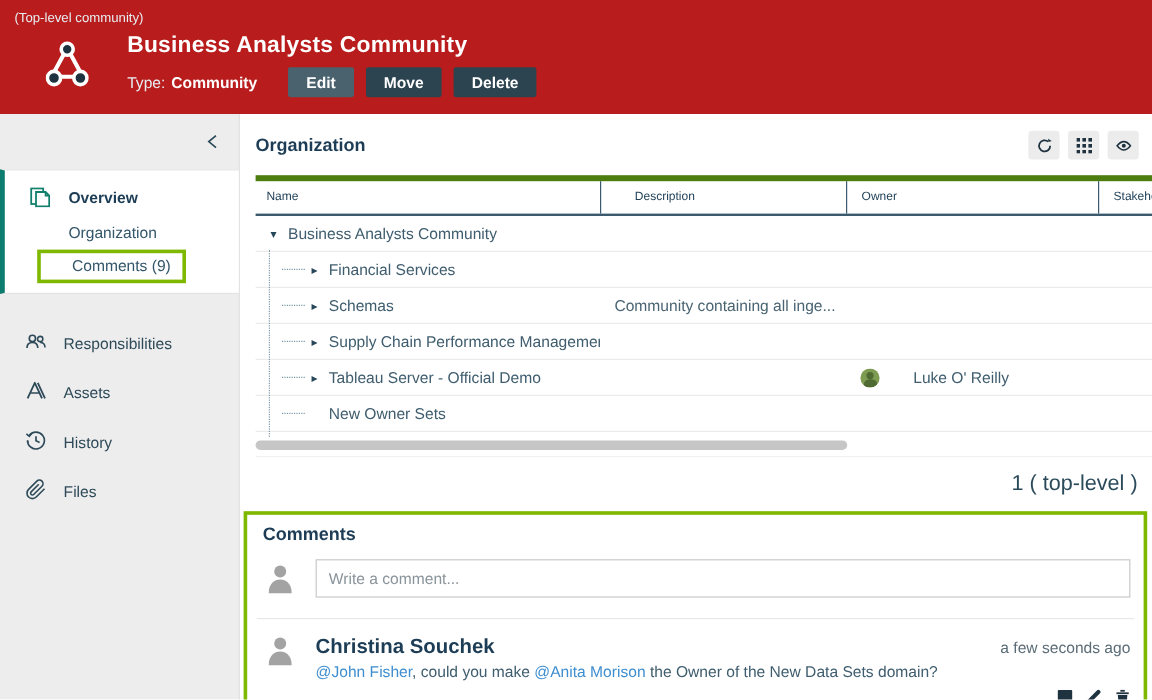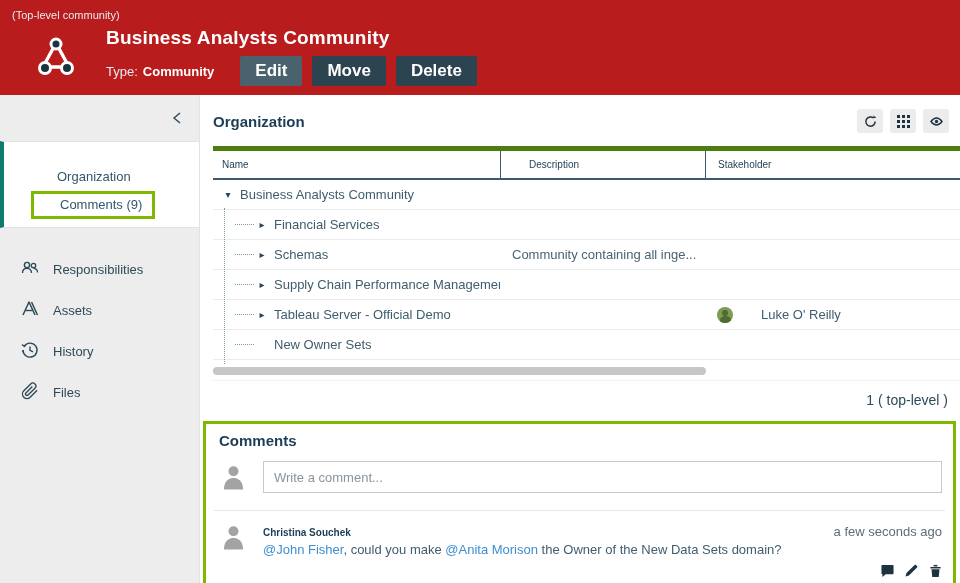--- a/index.html
+++ b/index.html
@@ -9,21 +9,21 @@
   
   .topbar { height:95px; background:#b91c1c; color:#fff; flex:0 0 auto; }
   .breadcrumb { font-size:11px; color:#e7edf1; padding:9px 0 0 12px; }
   .title-row { display:flex; align-items:center; padding-left:38px; margin-top:6px; }
   .comm-icon { width:36px; height:42px; flex:0 0 auto; }
   .title-block { margin-left:32px; }
   .page-title { font-size:19px; font-weight:bold; letter-spacing:.2px; }
   .type-row { display:flex; align-items:center; margin-top:7px; font-size:13px; }
   .type-label { color:#e7edf1; margin-right:5px; }
   .type-value { font-weight:bold; }
-  .hbtn { border:none; color:#fff; font-size:17px; font-weight:bold; font-family:inherit;
+  .hbtn { border:none; color:#fff; font-size:13px; font-weight:bold; font-family:inherit;
           padding:5px 15px; border-radius:2px; margin-left:10px; cursor:pointer; background:#2b4450; }
   .hbtn.primary { background:#4a626e; margin-left:26px; }
 
   
   .content { flex:1; display:flex; min-height:0; }
 
   
   .sidebar { width:200px; background:#ededee; flex:0 0 auto; border-right:1px solid #e2e2e2; }
   .collapse-bar { height:46px; display:flex; align-items:center; justify-content:flex-end; padding-right:17px; }
   .chev { width:10px; height:12px; cursor:pointer; }
@@ -68,35 +68,35 @@
   .arrow { font-size:10px; color:#27465a; width:12px; display:inline-block; text-align:center; flex:0 0 auto; }
   .connector { display:inline-block; width:19px; border-top:1px dotted #7f98a6; margin-left:13px; margin-right:2px; flex:0 0 auto; }
   .rlabel { margin-left:6px; }
   .owner-avatar { width:16px; height:16px; border-radius:50%; margin-right:8px; flex:0 0 auto; background:#7d9c52; overflow:hidden; position:relative; }
   .owner-avatar::before { content:""; position:absolute; left:5px; top:3px; width:6px; height:6px; border-radius:50%; background:#4f6a33; }
   .owner-avatar::after  { content:""; position:absolute; left:2.5px; top:9px; width:11px; height:8px; border-radius:50% 50% 0 0; background:#4f6a33; }
 
   .hscroll { margin-top:7px; height:8px; position:relative; }
   .hthumb { position:absolute; left:0; top:0; height:8px; width:66%; background:#c6c6c6; border-radius:4px; cursor:pointer; }
   .table-endline { border-bottom:1px solid #f0f0f0; margin-top:5px; }
-  .tfoot { text-align:right; font-size:14px; color:#2b4a5a; padding:11px 12px 13px 0; }
+  .tfoot { text-align:right; font-size:18px; color:#2b4a5a; padding:11px 12px 13px 0; }
 
   
   .comments-box { margin:0 4px 4px -10px; border:3px solid #7fb800; padding:5px 11px 9px 11px; }
   .comments-title { font-size:15px; font-weight:bold; color:#1c3d55; margin:3px 0 12px 2px; }
   .composer { display:flex; align-items:center; margin-left:5px; }
   .avatar { width:23px; height:26px; flex:0 0 auto; }
   .composer input { flex:1; margin-left:18px; height:32px; border:1px solid #c9c9c9; padding:0 10px;
                     font-size:13px; font-family:inherit; color:#3f5d6e; outline:none; }
   .composer input::placeholder { color:#8a949b; }
   .cdivider { border-top:1px solid #e8e8e8; margin:17px -3px 0 -3px; }
   .comment { display:flex; margin:13px 0 0 5px; }
   .cbody { flex:1; margin-left:18px; min-width:0; }
   .crow1 { display:flex; justify-content:space-between; align-items:baseline; }
-  .cauthor { font-size:10px; font-weight:bold; color:#1c3d55; }
+  .cauthor { font-size:17px; font-weight:bold; color:#1c3d55; }
   .ctime { font-size:13px; color:#5c6d78; }
   .ctext { font-size:13px; color:#3f5d6e; margin-top:3px; }
   .ctext .mention { color:#3e8ed0; cursor:pointer; }
   .cactions { display:flex; justify-content:flex-end; gap:11px; margin-top:7px; }
   .cactions svg { width:13px; height:13px; cursor:pointer; }
 </style>
 </head>
 <body>
 
 <div class="app">
@@ -125,20 +125,28 @@
 
   <div class="content">
 
     <aside class="sidebar">
       <div class="collapse-bar">
         <svg class="chev" viewBox="0 0 10 12">
           <polyline points="8,1 2,6 8,11" fill="none" stroke="#2b4a5a" stroke-width="1.4"></polyline>
         </svg>
       </div>
       <div class="active-group">
+        <div class="overview-row">
+          <svg viewBox="0 0 17 17">
+            <rect x="1" y="1" width="10" height="13" fill="#fff" stroke="#12806d" stroke-width="1.5"></rect>
+            <path d="M5 4 h8 l3 3 v9 h-11 z" fill="#fff" stroke="#12806d" stroke-width="1.5"></path>
+            <path d="M13 4 v3 h3" fill="none" stroke="#12806d" stroke-width="1.5"></path>
+          </svg>
+          <span class="overview-label">Overview</span>
+        </div>
         <div class="subitem">Organization</div>
         <div>
           <div class="subitem boxed">Comments (9)</div>
         </div>
       </div>
       <nav class="navlist">
         <div class="navitem">
           <svg viewBox="0 0 18 18">
             <circle cx="6" cy="6" r="2.6" fill="none" stroke="#2e4a58" stroke-width="1.4"></circle>
             <path d="M1.5 14 c0-3.4 2-4.6 4.5-4.6 s4.5 1.2 4.5 4.6" fill="none" stroke="#2e4a58" stroke-width="1.4"></path>
@@ -204,20 +212,21 @@
               <path d="M1 5 Q7 -2.5 13 5 Q7 12.5 1 5 Z" fill="none" stroke="#1e323f" stroke-width="1.4"></path>
               <circle cx="7" cy="5" r="1.8" fill="#1e323f"></circle>
             </svg>
           </button>
         </div>
       </div>
 
       <div class="thead">
         <div class="th th-name">Name</div>
         <div class="th th-desc">Description</div>
+        <div class="th th-owner">Owner</div>
         <div class="th th-stake">Stakeholder</div>
       </div>
 
       <div class="tbody">
         <div class="vline"></div>
       <div class="trow">
     <div class="c-name">
               <span class="arrow">▾</span>
               <span class="rlabel">Business Analysts Community</span>
             </div>

